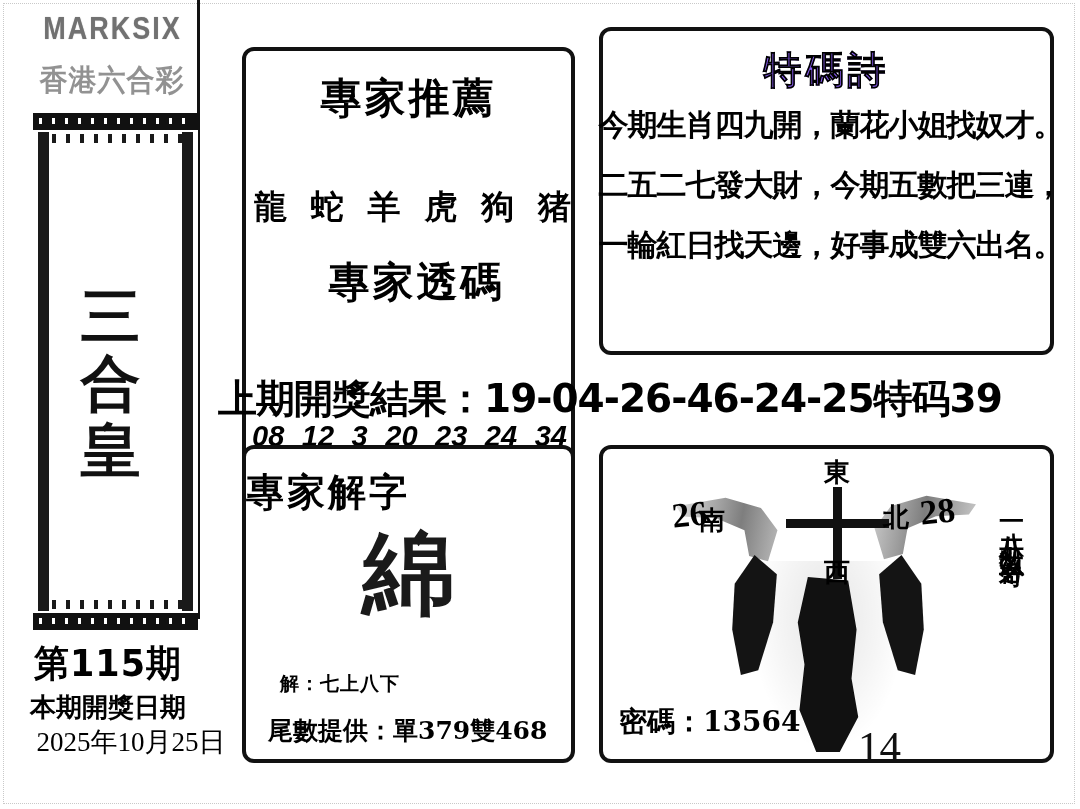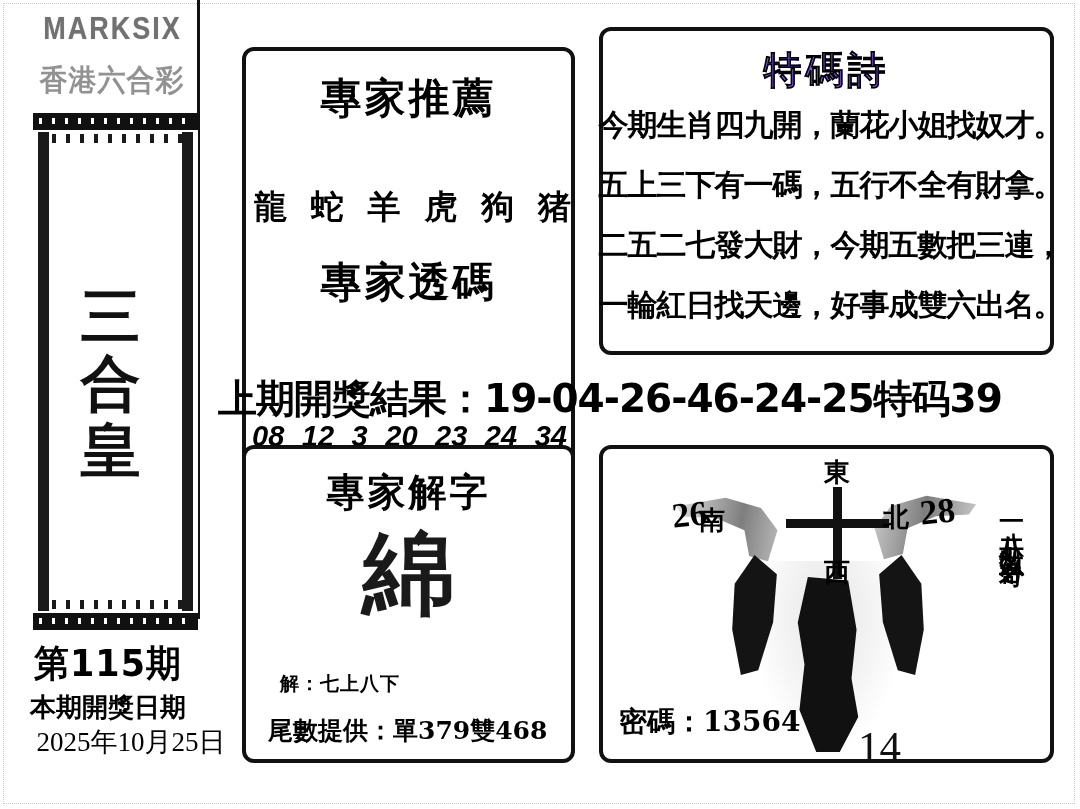--- a/index.html
+++ b/index.html
@@ -196,20 +196,21 @@
     font-weight: 700;
   }
   #expert-code-title {
     position: absolute;
     left: 0; top: 204px; width: 100%;
     text-align: center;
     font-family: "DejaVu Sans", sans-serif;
     font-size: 41px;
     font-weight: 700;
     letter-spacing: 3px;
+    padding-left: 8px;
   }
   #expert-numbers {
     position: absolute;
     left: 6px; bottom: 9px;
     width: 315px;
     display: flex;
     justify-content: space-between;
     font-family: "Liberation Sans", sans-serif;
     font-size: 29px;
     font-weight: 700;
@@ -262,21 +263,21 @@
   }
 
   
   #panel-expert-char {
     left: 242px; top: 445px;
     width: 333px; height: 318px;
   }
   #expert-char-title {
     position: absolute;
     left: 0; top: 18px; width: 100%;
-    text-align: center;
+    text-align: left;
     font-family: "DejaVu Sans", sans-serif;
     font-size: 38px;
     font-weight: 700;
     letter-spacing: 3px;
   }
   #expert-char-glyph {
     position: absolute;
     left: 0; top: 78px; width: 100%;
     text-align: center;
     font-family: "DejaVu Serif", serif;
@@ -472,21 +473,20 @@
     <span>23</span>
     <span>24</span>
     <span>34</span>
   </div>
 </div>
 
 <div class="panel" id="panel-poem">
   <div id="poem-title">特碼詩</div>
   <div id="poem-lines">
     <div class="poem-line">今期生肖四九開，蘭花小姐找奴才。</div>
-    <div class="poem-line">五上三下有一碼，五行不全有財拿。</div>
     <div class="poem-line">二五二七發大財，今期五數把三連，</div>
     <div class="poem-line">一輪紅日找天邊，好事成雙六出名。</div>
   </div>
 </div>
 
 <div id="last-result">上期開獎結果：19-04-26-46-24-25特码39</div>
 
 <div class="panel" id="panel-expert-char">
   <div id="expert-char-title">專家解字</div>
   <div id="expert-char-glyph">綿</div>

